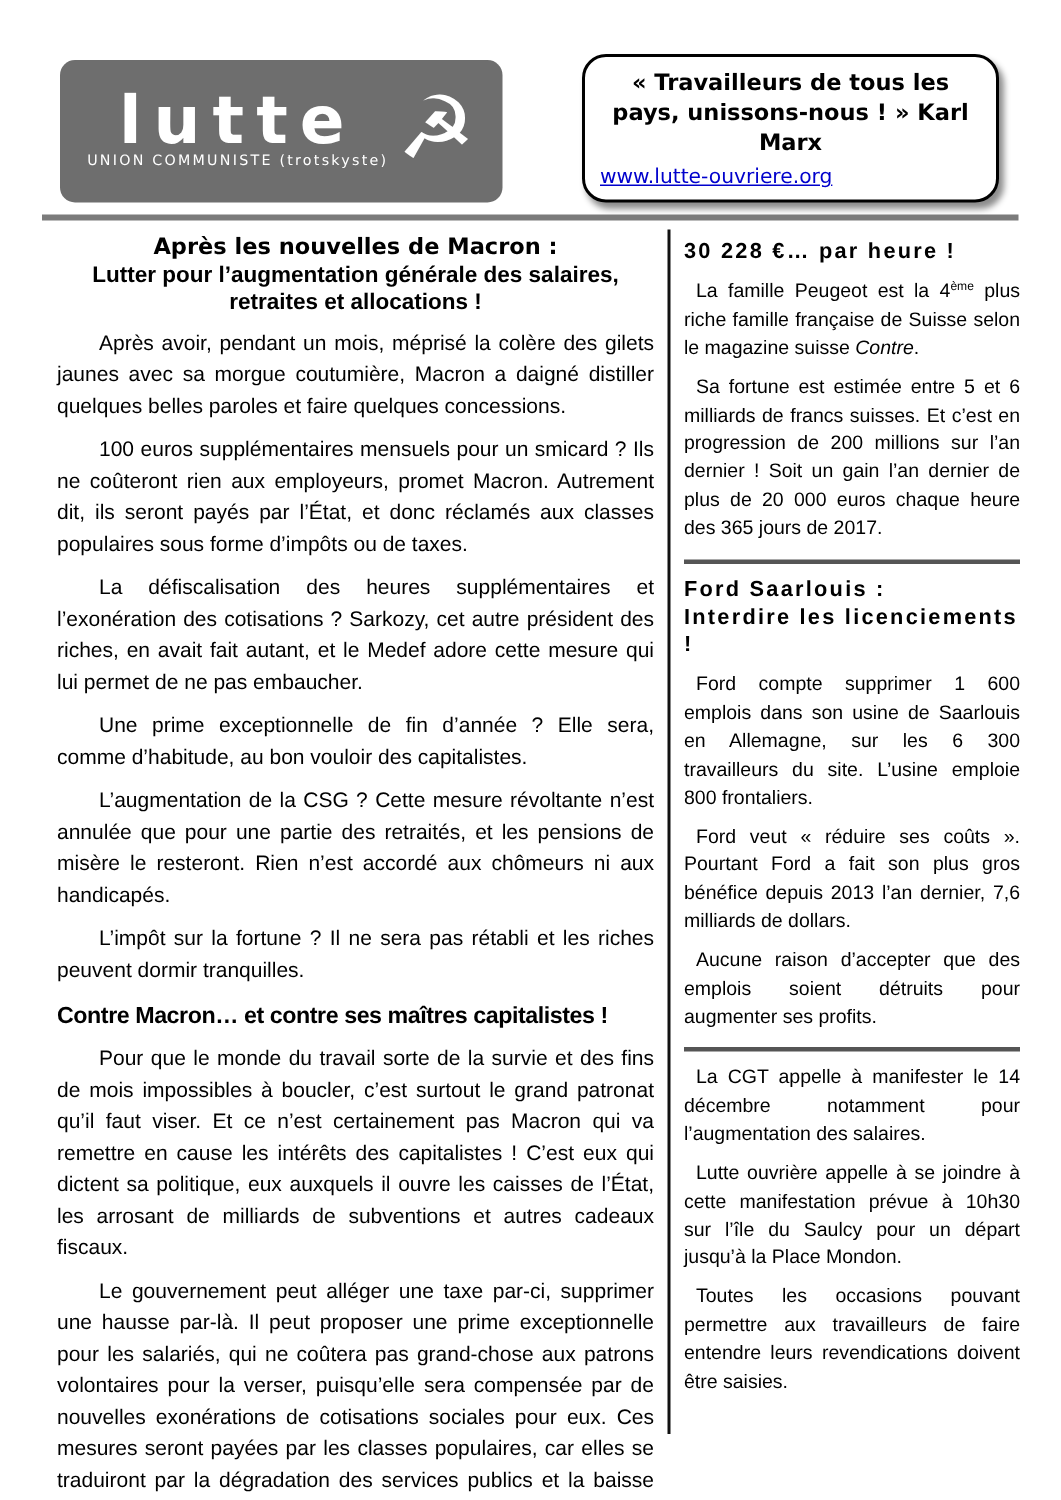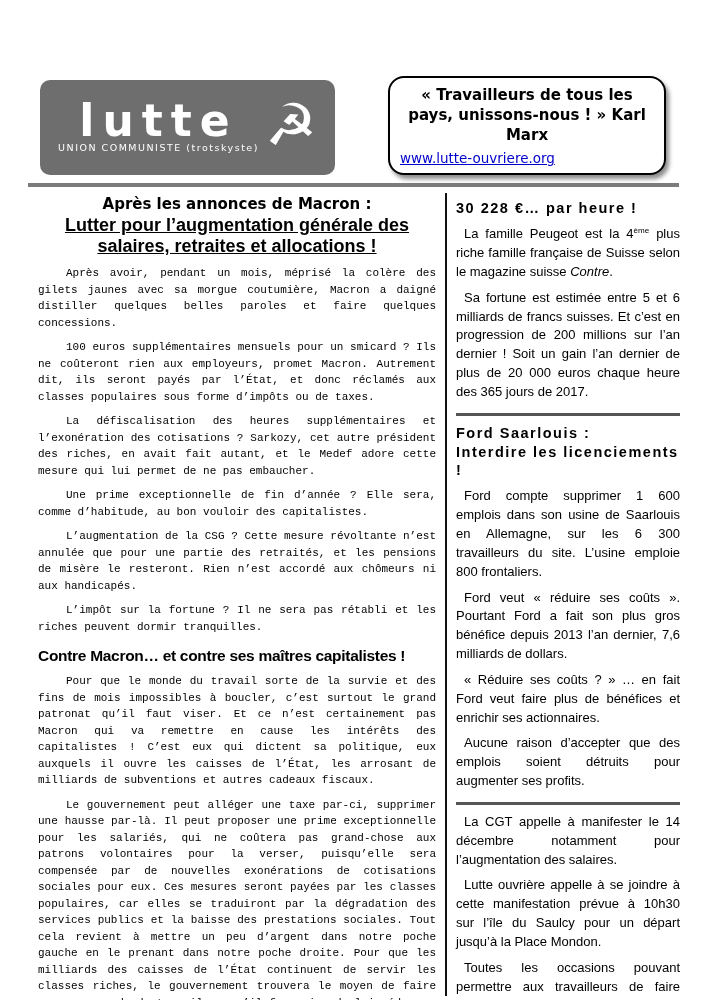--- a/index.html
+++ b/index.html
@@ -3,21 +3,21 @@
 <meta charset="utf-8">
 <style>
   * { margin: 0; padding: 0; box-sizing: border-box; }
   html, body { background: #ffffff; }
   body {
     width: 707px; height: 1000px;
     position: relative; overflow: hidden;
     font-family: "Liberation Sans", sans-serif;
     color: #000;
   }
-  .page { position: absolute; inset: 0; margin-top: 40px; }
+  .page { position: absolute; inset: 0; }
 
   
   .logo-box {
     position: absolute; left: 40px; top: 40px;
     width: 295px; height: 95px;
     background: #6e6e6e; border-radius: 10px;
     display: flex; align-items: center; justify-content: center;
     gap: 6px; color: #fff;
     font-family: "DejaVu Sans", sans-serif;
   }
@@ -55,28 +55,27 @@
   .col-left { width: 407px; padding-right: 9px; }
   .col-divider { width: 2px; background: #111; height: 803px; flex: none; }
   .col-right { flex: 1; padding-left: 9px; }
 
   
   .kicker {
     text-align: center; font-weight: bold; font-size: 15px;
     font-family: "DejaVu Sans", sans-serif; margin-top: 2px;
   }
   .headline {
-    text-align: center; font-weight: bold; font-size: 18px;
+    text-align: center; font-weight: bold; font-size: 15px;
     line-height: 1.18; margin: 2px 0 8px 0;
     font-family: "Liberation Sans", sans-serif;
-    text-decoration: underline;
   }
   .body-p {
-    font-size: 11px; line-height: 1.5; text-align: justify;
-    text-indent: 28px; margin: 8px 0; font-family: Liberation Mono, monospace;
+    font-size: 14px; line-height: 1.5; text-align: justify;
+    text-indent: 28px; margin: 8px 0;
   }
   .subhead {
     font-weight: bold; font-size: 15.5px; letter-spacing: -0.3px;
     white-space: nowrap; margin: 12px 0 4px 0;
     font-family: "Liberation Sans", sans-serif;
   }
 
   
   .sb-title {
     font-weight: bold; font-size: 14.5px; letter-spacing: 1.5px;
@@ -108,21 +107,21 @@
   <div class="quote-box">
     <div class="quote-text">« Travailleurs de tous les pays, unissons-nous ! » Karl Marx</div>
     <a class="quote-link" href="#">www.lutte-ouvriere.org</a>
   </div>
 
   <div class="header-rule"></div>
 
   <div class="content">
 
     <div class="col-left">
-      <div class="kicker">Après les annonces de Macron :</div>
+      <div class="kicker">Après les nouvelles de Macron :</div>
       <div class="headline">Lutter pour l’augmentation générale des salaires, retraites et allocations !</div>
 
       <p class="body-p">Après avoir, pendant un mois, méprisé la colère des gilets jaunes avec sa morgue coutumière, Macron a daigné distiller quelques belles paroles et faire quelques concessions.</p>
       <p class="body-p">100 euros supplémentaires mensuels pour un smicard ? Ils ne coûteront rien aux employeurs, promet Macron. Autrement dit, ils seront payés par l’État, et donc réclamés aux classes populaires sous forme d’impôts ou de taxes.</p>
       <p class="body-p">La défiscalisation des heures supplémentaires et l’exonération des cotisations ? Sarkozy, cet autre président des riches, en avait fait autant, et le Medef adore cette mesure qui lui permet de ne pas embaucher.</p>
       <p class="body-p">Une prime exceptionnelle de fin d’année ? Elle sera, comme d’habitude, au bon vouloir des capitalistes.</p>
       <p class="body-p">L’augmentation de la CSG ? Cette mesure révoltante n’est annulée que pour une partie des retraités, et les pensions de misère le resteront. Rien n’est accordé aux chômeurs ni aux handicapés.</p>
       <p class="body-p">L’impôt sur la fortune ? Il ne sera pas rétabli et les riches peuvent dormir tranquilles.</p>
 
       <div class="subhead">Contre Macron… et contre ses maîtres capitalistes !</div>
@@ -141,21 +140,20 @@
       <p class="sb-p">Sa fortune est estimée entre 5 et 6 milliards de francs suisses. Et c’est en progression de 200 millions sur l’an dernier ! Soit un gain l’an dernier de plus de 20 000 euros chaque heure des 365 jours de 2017.</p>
 
       <div class="sb-divider"></div>
 
       <div class="sb-title">
         <span class="line">Ford Saarlouis :</span>
         <span class="line">Interdire les licenciements !</span>
       </div>
       <p class="sb-p">Ford compte supprimer 1 600 emplois dans son usine de Saarlouis en Allemagne, sur les 6 300 travailleurs du site. L’usine emploie 800 frontaliers.</p>
       <p class="sb-p">Ford veut « réduire ses coûts ». Pourtant Ford a fait son plus gros bénéfice depuis 2013 l’an dernier, 7,6 milliards de dollars.</p>
-      <p class="sb-p">« Réduire ses coûts ? » … en fait Ford veut faire plus de bénéfices et enrichir ses actionnaires.</p>
       <p class="sb-p">Aucune raison d’accepter que des emplois soient détruits pour augmenter ses profits.</p>
 
       <div class="sb-divider"></div>
 
       <p class="sb-p">La CGT appelle à manifester le 14 décembre notamment pour l’augmentation des salaires.</p>
       <p class="sb-p">Lutte ouvrière appelle à se joindre à cette manifestation prévue à 10h30 sur l’île du Saulcy pour un départ jusqu’à la Place Mondon.</p>
       <p class="sb-p">Toutes les occasions pouvant permettre aux travailleurs de faire entendre leurs revendications doivent être saisies.</p>
 
     </div>
   </div>

